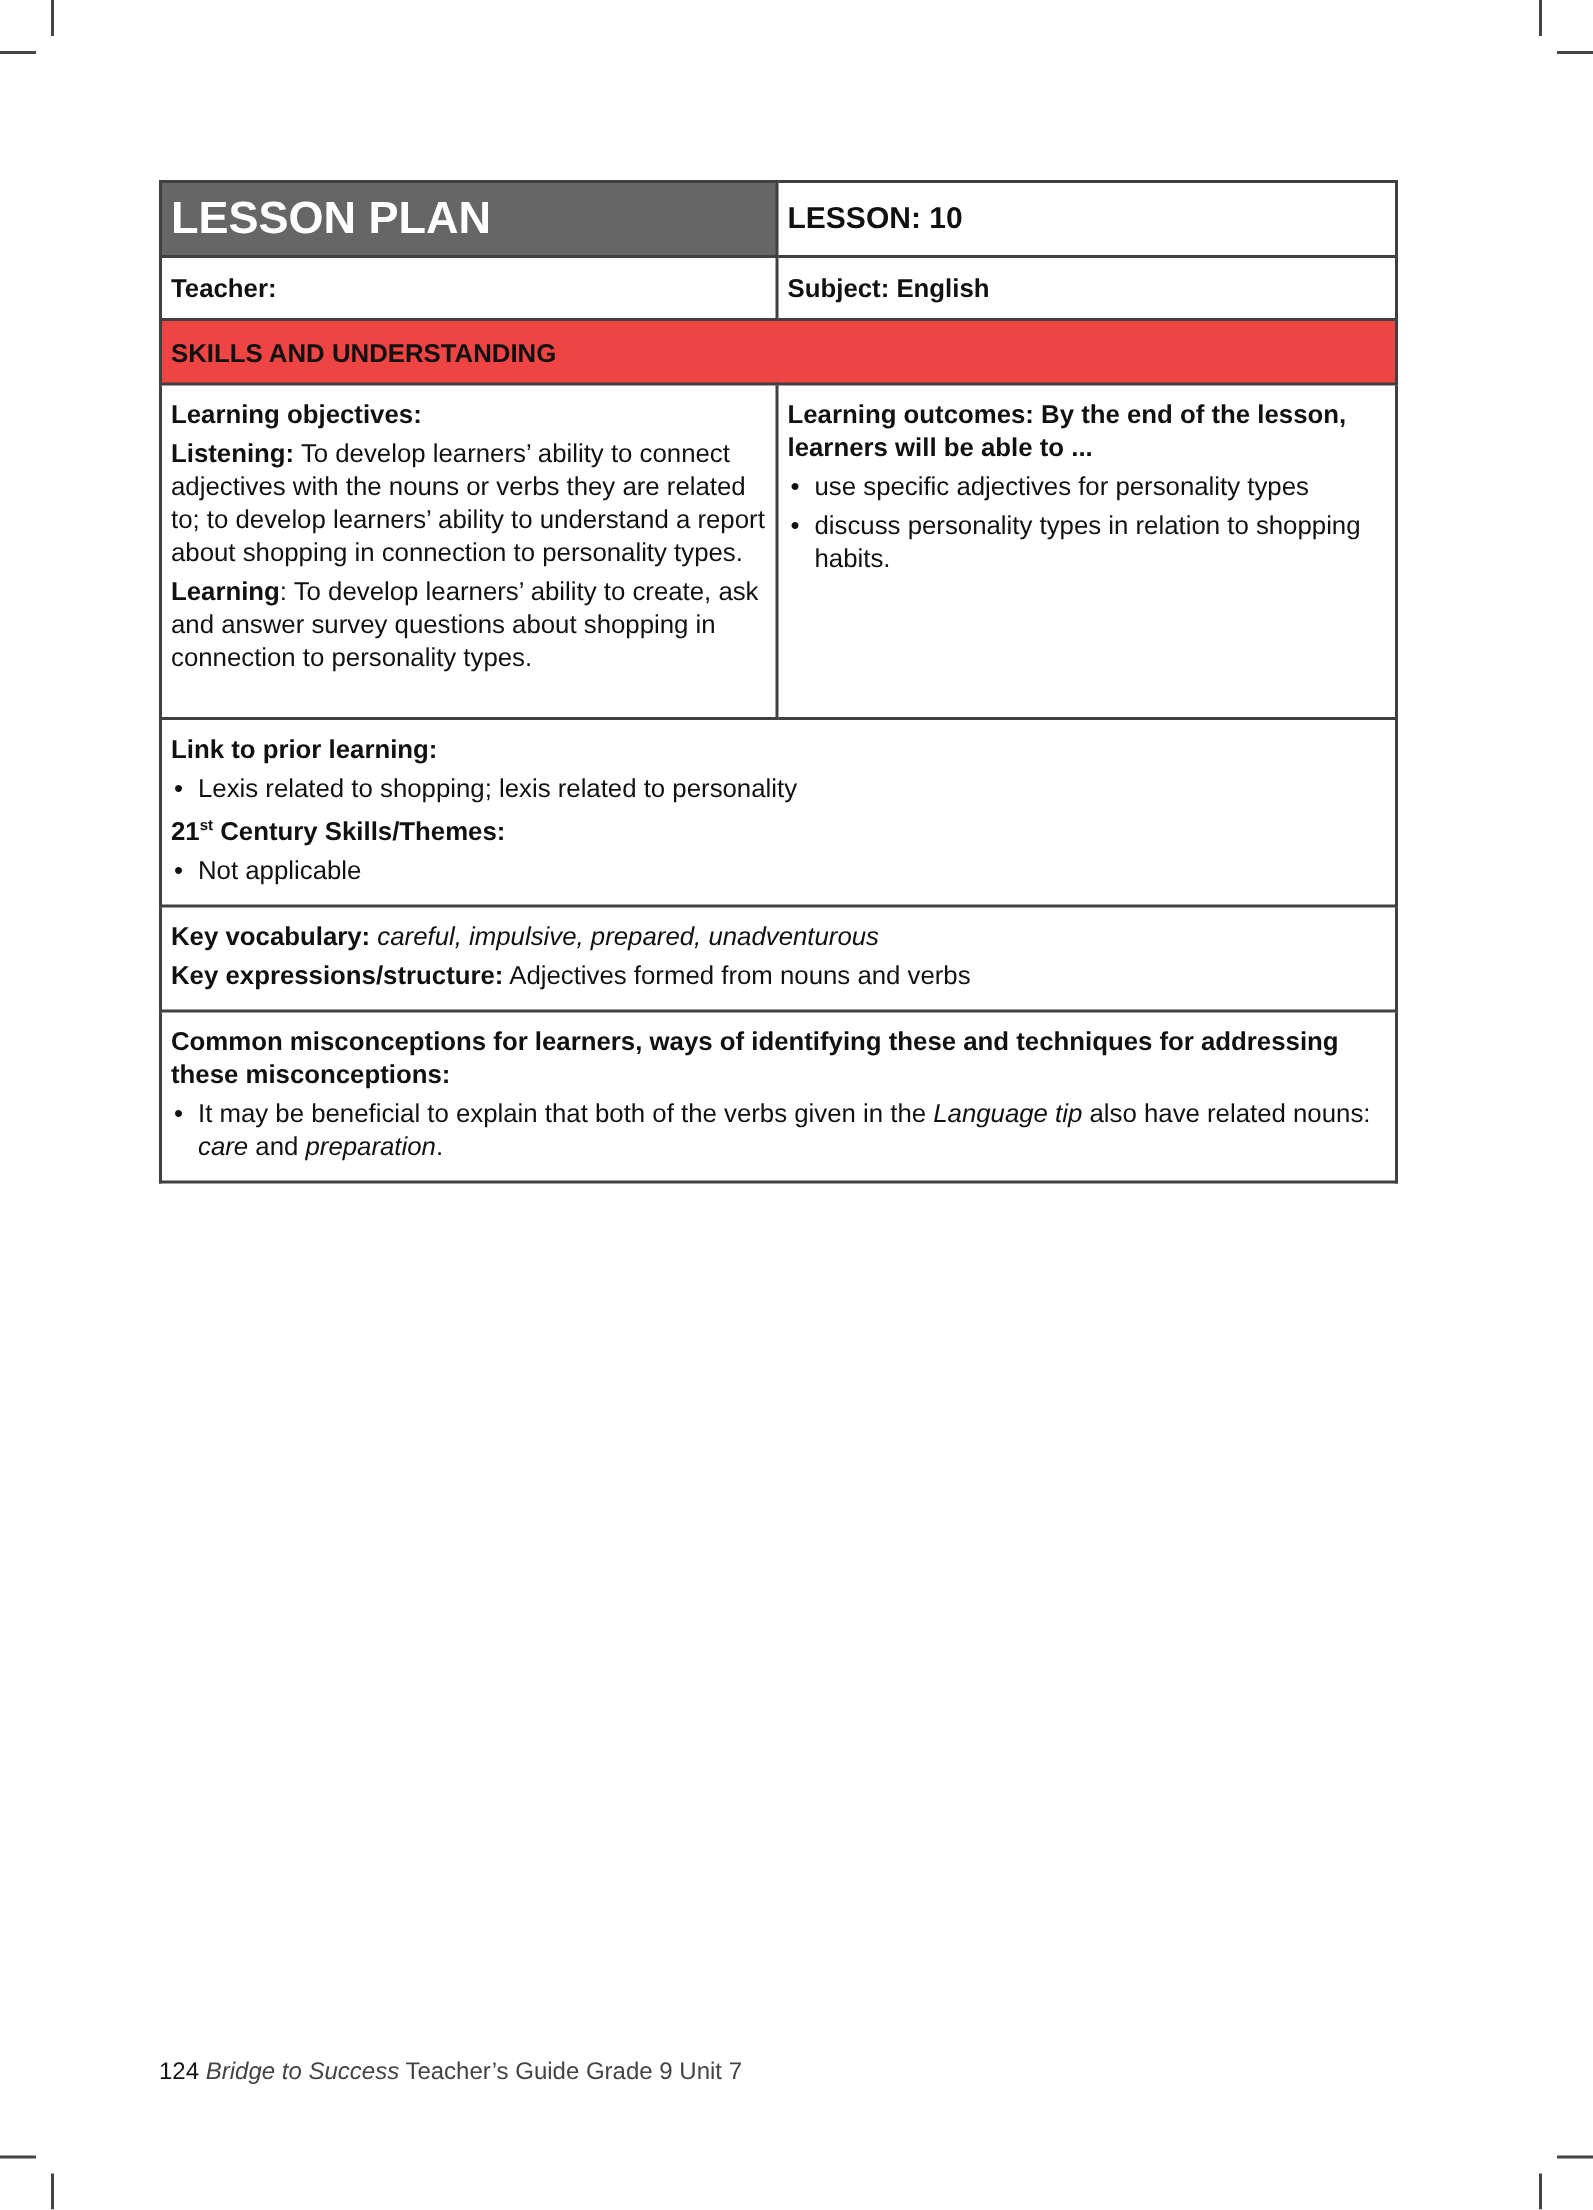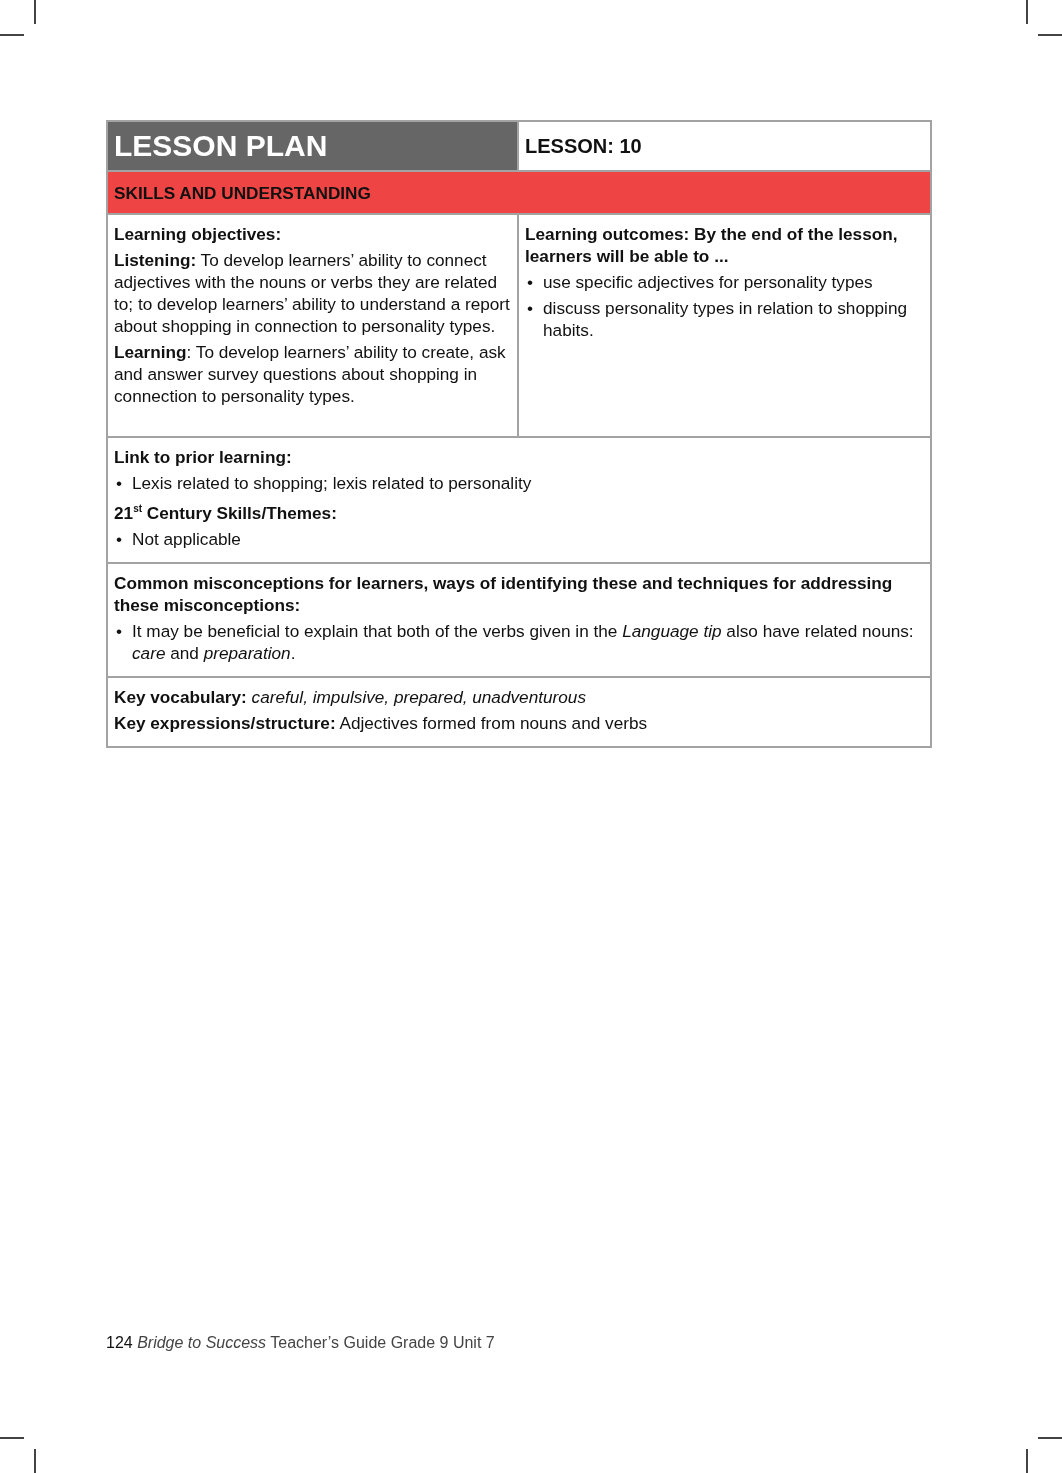--- a/index.html
+++ b/index.html
@@ -26,21 +26,21 @@
       position: absolute;
       left: 106px;
       top: 120px;
       width: 824px;
       border-collapse: collapse;
       table-layout: fixed;
       font-size: 17.2px;
       line-height: 22px;
     }
     table.plan td {
-      border: 2px solid #a3a3a3;
+      border: 2px solid #404040;
       padding: 0 6px;
       vertical-align: top;
     }
     .title-cell {
       background: #666666;
       color: #ffffff;
       font-weight: bold;
       font-size: 30px;
       height: 48px;
       vertical-align: middle !important;
@@ -83,21 +83,21 @@
       content: "\2022";
       position: absolute;
       left: 2px;
       top: 0;
     }
     .res-line { margin: 0 0 4px 0; }
 
     .footer {
       position: absolute;
       left: 106px;
-      top: 1334px;
+      top: 1373px;
       font-size: 16px;
       color: #444;
       text-align: center;
     }
     .footer .pg { color: #111; }
   </style>
 </head>
 <body>
 
 <div class="crop v" style="left:34px; top:0;"></div>
@@ -112,20 +112,24 @@
 <table class="plan">
   <colgroup>
     <col style="width:205px">
     <col style="width:206px">
     <col style="width:413px">
   </colgroup>
   <tbody>
       <tr>
     <td colspan="2" class="title-cell">LESSON PLAN</td>
     <td class="lesson-cell">LESSON: 10</td>
+  </tr>
+  <tr>
+    <td colspan="2" class="row-label">Teacher:</td>
+    <td class="row-label">Subject: English</td>
   </tr>
   <tr>
     <td colspan="3" class="section-head">SKILLS AND UNDERSTANDING</td>
   </tr>
   <tr>
     <td colspan="2" class="block" style="height:205px;">
       <p class="b">Learning objectives:</p>
       <p><span class="b">Listening:</span><span> To develop learners’ ability to connect adjectives with the nouns or verbs they are related to; to develop learners’ ability to understand a report about shopping in connection to personality types.</span></p>
       <p><span class="b">Learning</span><span>: To develop learners’ ability to create, ask and answer survey questions about shopping in connection to personality types.</span></p>
     </td>
@@ -144,30 +148,30 @@
         <li>Lexis related to shopping; lexis related to personality</li>
       </ul>
       <p class="b"><span>21</span><sup style="font-size:10px;">st</sup><span> Century Skills/Themes:</span></p>
       <ul class="bullets">
         <li>Not applicable</li>
       </ul>
     </td>
   </tr>
   <tr>
     <td colspan="3" class="block">
+      <p><span class="b">Key vocabulary:</span> <span class="i">careful, impulsive, prepared, unadventurous</span></p>
+      <p><span class="b">Key expressions/structure:</span> <span>Adjectives formed from nouns and verbs</span></p>
+    </td>
+  </tr>
+  <tr>
+    <td colspan="3" class="block">
       <p class="b">Common misconceptions for learners, ways of identifying these and techniques for addressing these misconceptions:</p>
       <ul class="bullets">
         <li><span>It may be beneficial to explain that both of the verbs given in the </span><span class="i">Language tip</span><span> also have related nouns: </span><span class="i">care</span><span> and </span><span class="i">preparation</span><span>.</span></li>
       </ul>
-    </td>
-  </tr>
-  <tr>
-    <td colspan="3" class="block">
-      <p><span class="b">Key vocabulary:</span> <span class="i">careful, impulsive, prepared, unadventurous</span></p>
-      <p><span class="b">Key expressions/structure:</span> <span>Adjectives formed from nouns and verbs</span></p>
     </td>
   </tr>
 </tbody>
   </table>
 
 <div class="footer">
   <span class="pg">124</span>
   <span class="i">Bridge to Success</span><span> Teacher’s Guide Grade 9 Unit 7</span>
 </div>
 

